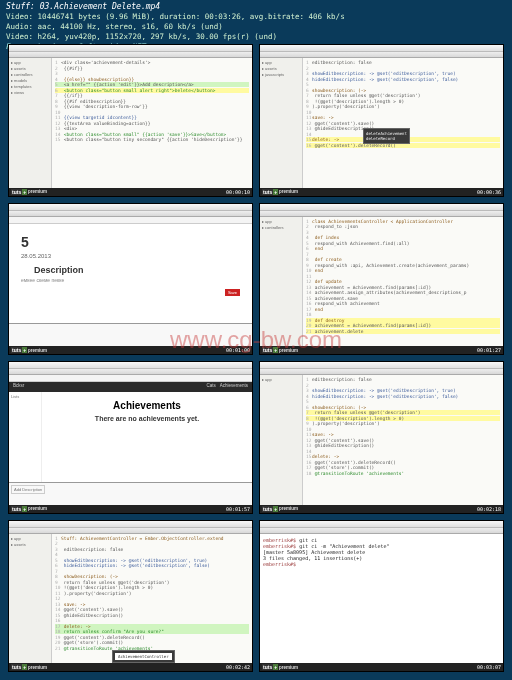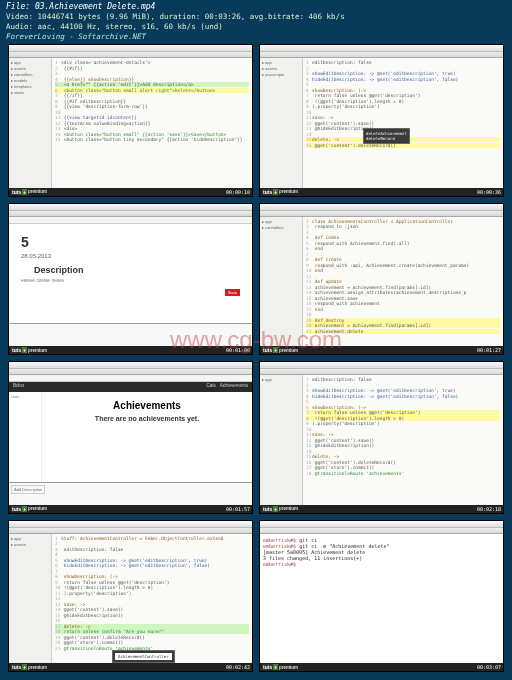--- a/index.html
+++ b/index.html
@@ -186,23 +186,24 @@
     color: #eee;
     font-size: 4px;
     padding: 2px;
     border: 1px solid #666;
   }
 </style>
 </head>
 <body>
 
 <div class="header">
-  <div class="line"><span class="title"><span>File:</span> <span>03.Achievement Delete.mp4</span></span></div>
+  <div class="line"><span class="title"><span>Stuff:</span> <span>03.Achievement Delete.mp4</span></span></div>
   <div class="line"><span>Video:</span> <span>10446741 bytes (9.96 MiB), duration: 00:03:26, avg.bitrate: 406 kb/s</span></div>
   <div class="line"><span>Audio:</span> <span>aac, 44100 Hz, stereo, s16, 60 kb/s (und)</span></div>
+  <div class="line"><span>Video:</span> <span>h264, yuv420p, 1152x720, 297 kb/s, 30.00 fps(r) (und)</span></div>
   <div class="line credit">ForeverLoving - Softarchive.NET</div>
 </div>
 
 <div class="watermark">www.cg-bw.com</div>
 
 <div class="grid">
 
   <div class="thumb">
     <div class="menubar"></div>
     <div class="titlebar"></div>

